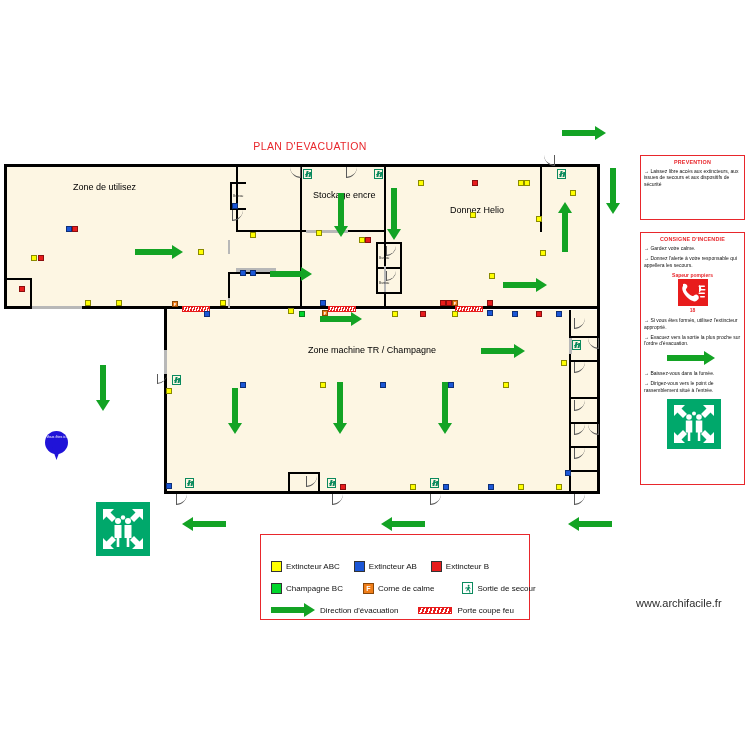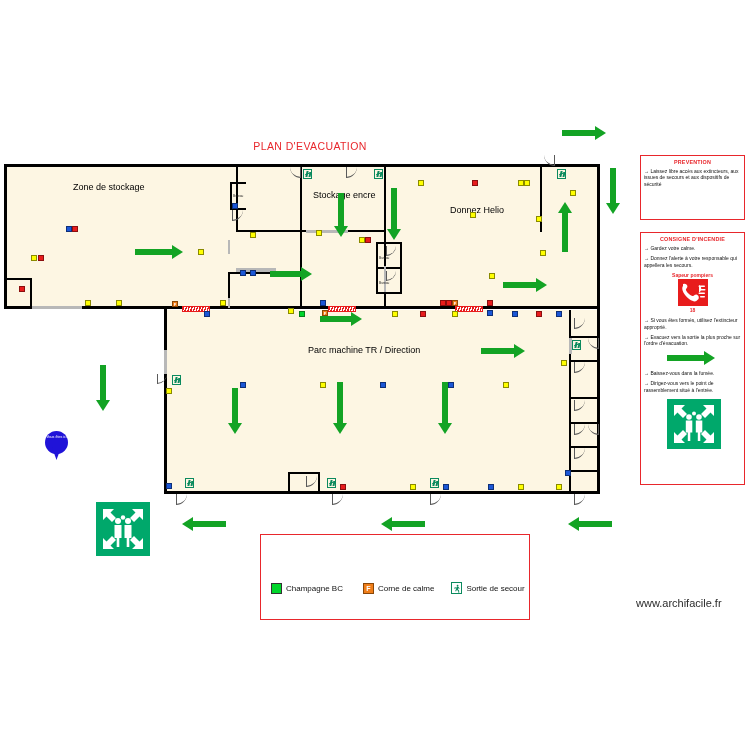--- a/index.html
+++ b/index.html
@@ -168,24 +168,24 @@
 
   <div class="wallg" style="left:32px;top:146px;width:50px;height:3px;"></div>
   <div class="wallg" style="left:228px;top:138px;width:2px;height:10px;"></div>
   <div class="wallg" style="left:228px;top:80px;width:2px;height:14px;"></div>
   <div class="wallg" style="left:236px;top:108px;width:40px;height:4px;"></div>
   <div class="wallg" style="left:306px;top:70px;width:42px;height:3px;"></div>
   <div class="wallg" style="left:384px;top:106px;width:2px;height:26px;"></div>
   <div class="wallg" style="left:164px;top:190px;width:3px;height:24px;"></div>
   <div class="wallg" style="left:569px;top:178px;width:3px;height:16px;"></div>
 
-  <div class="rlabel" style="left:73px;top:22px;">Zone de stockage</div>
+  <div class="rlabel" style="left:73px;top:22px;">Zone de utilisez</div>
   <div class="rlabel" style="left:313px;top:30px;">Stockage encre</div>
   <div class="rlabel" style="left:450px;top:45px;">Donnez Helio</div>
-  <div class="rlabel" style="left:308px;top:185px;">Parc machine TR / Direction</div>
+  <div class="rlabel" style="left:308px;top:185px;">Zone machine TR / Champagne</div>
   <div class="rlabel tiny" style="left:379px;top:96px;">Bureau</div>
   <div class="rlabel tiny" style="left:379px;top:121px;">Bureau</div>
   <div class="rlabel tiny" style="left:233px;top:34px;">Bureau</div>
 
   <div class="door" style="left:232px;top:50px;width:10px;height:10px;"></div>
   <div class="door d2" style="left:290px;top:7px;width:10px;height:10px;"></div>
   <div class="door" style="left:346px;top:7px;width:10px;height:10px;"></div>
   <div class="door d2" style="left:544px;top:-5px;width:10px;height:10px;"></div>
   <div class="door" style="left:386px;top:86px;width:9px;height:9px;"></div>
   <div class="door" style="left:386px;top:111px;width:9px;height:9px;"></div>
@@ -453,39 +453,68 @@
         <circle cx="27" cy="14.5" r="2"></circle>
         <path d="M18.8 21.5 h6.5 v12 h-2 v8.5 h-2.5 v-8.5 h-2 z"></path>
         <path d="M28.8 21.5 h6.5 v12 h-2 v8.5 h-2.5 v-8.5 h-2 z"></path>
       </g>
     </svg>
   </div>
 </div>
 
 <div class="abs" id="legend">
 
+  <div class="lg-row" style="left:10px;top:26px;">
+    <div class="lg-item">
+      <div class="lg-sw" style="background:#ffff00;"></div>
+      <span class="lg-txt">Extincteur ABC</span>
+    </div>
+    <div class="lg-item" style="margin-left:6px;">
+      <div class="lg-sw" style="background:#1b56d6;"></div>
+      <span class="lg-txt">Extincteur AB</span>
+    </div>
+    <div class="lg-item" style="margin-left:6px;">
+      <div class="lg-sw" style="background:#e81c1c;"></div>
+      <span class="lg-txt">Extincteur B</span>
+    </div>
+  </div>
 
   <div class="lg-row" style="left:10px;top:47px;">
     <div class="lg-item">
       <div class="lg-sw" style="background:#00d62b;"></div>
       <span class="lg-txt">Champagne BC</span>
     </div>
     <div class="lg-item" style="margin-left:12px;">
       <div class="lg-horn">F</div>
       <span class="lg-txt">Corne de calme</span>
     </div>
-    <div class="lg-item" style="margin-left:9px;">
+    <div class="lg-item" style="margin-left:20px;">
       <div class="lg-exit">
         <svg viewBox="0 0 11 12" width="9" height="10" style="position:absolute;left:0.5px;top:0.5px;">
           <g fill="#0b8a5e">
             <circle cx="5.6" cy="2" r="1.1"></circle>
             <path d="M5.2 3.2 l1.6 0.5 l1.3 1.6 l-0.8 0.6 l-1 -1.1 l-0.3 1.6 l1.4 1.5 l0.3 2.6 l-1.1 0 l-0.3 -2.1 l-1.6 -1.4 l-1 2 l-1 -0.5 l1.1 -2.4 l0.2 -1.9 z"></path>
             <path d="M1.4 4.6 l2.2 -0.6 l0.2 1 l-2.1 0.6 z"></path>
           </g>
         </svg>
       </div>
       <span class="lg-txt">Sortie de secour</span>
     </div>
   </div>
 
+  <div class="lg-row" style="left:10px;top:68px;">
+    <div class="lg-item">
+      <div class="lg-arrow">
+        <div class="arr r" style="position:absolute;left:0;top:0;width:44px;height:14px;">
+          <div class="shaft" style="width:35px;"></div>
+            <div class="head"></div>
+        </div>
+      </div>
+      <span class="lg-txt">Direction d'évacuation</span>
+    </div>
+    <div class="lg-item" style="margin-left:12px;">
+      <div class="lg-pcf"></div>
+      <span class="lg-txt">Porte coupe feu</span>
+    </div>
+  </div>
 </div>
 
 <div class="abs" id="website">www.archifacile.fr</div>
 
 </body></html>

